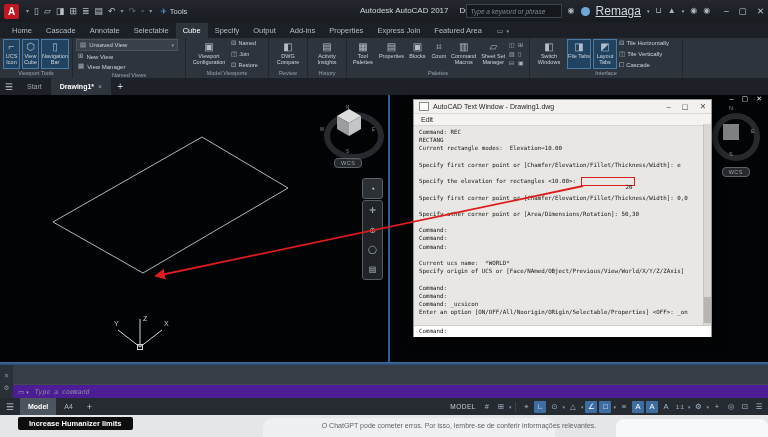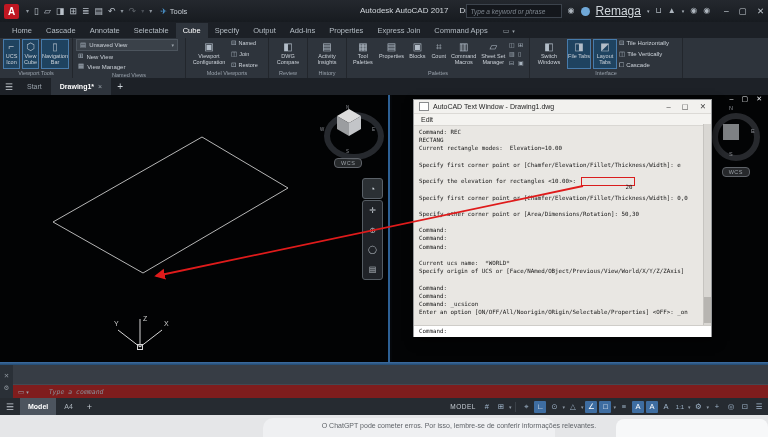--- a/index.html
+++ b/index.html
@@ -122,22 +122,22 @@
   
   .bluestrip{position:absolute;left:0;top:362px;width:768px;height:3px;
              background:linear-gradient(#3d6ea3,#23496f);}
 
   
   .cmdline{position:absolute;left:0;top:365px;width:768px;height:33px;background:#373d45;}
   .cmd-left{position:absolute;left:0;top:0;width:13px;height:33px;background:#2a3037;color:#8e969e;
             font-size:6.5px;display:flex;flex-direction:column;align-items:center;justify-content:center;gap:4px;}
   .cmd-hist{position:absolute;left:17px;top:2px;font-family:"DejaVu Sans Mono",monospace;font-size:6.8px;
             line-height:8.6px;color:#dce1e6;white-space:pre;}
-  .cmd-input{position:absolute;left:13px;right:0;bottom:0;height:13px;background:#7f1d1d;
-             border-top:1px solid #424952;display:flex;align-items:center;gap:20px;padding-left:5px;}
+  .cmd-input{position:absolute;left:13px;right:0;bottom:0;height:13px;background:#4c1d95;
+             border-top:1px solid #424952;display:flex;align-items:center;gap:6px;padding-left:5px;}
   .cmd-icon{color:#9aa2ab;font-size:6.5px;display:flex;gap:2px;align-items:center;}
   .cmd-ph{font-family:"DejaVu Sans Mono",monospace;font-style:italic;font-size:6.5px;color:#8a929b;}
 
   
   .statusbar{position:absolute;left:0;top:398px;width:768px;height:17px;background:#262b31;
              display:flex;align-items:center;}
   .sb-menu{width:20px;text-align:center;color:#c3cad1;font-size:9px;}
   .lt{font-size:7px;color:#adb5bd;padding:2px 8px;height:13px;display:flex;align-items:center;}
   .lt.active{background:#4c545e;color:#fff;font-weight:bold;}
   .lt-plus{color:#c3cad1;font-size:9px;padding:0 6px;}
@@ -215,21 +215,21 @@
     <span class="rtab">Home</span>
     <span class="rtab">Cascade</span>
     <span class="rtab">Annotate</span>
     <span class="rtab">Selectable</span>
     <span class="rtab active">Cube</span>
     <span class="rtab">Specify</span>
     <span class="rtab">Output</span>
     <span class="rtab">Add-ins</span>
     <span class="rtab">Properties</span>
     <span class="rtab">Express Join</span>
-    <span class="rtab">Command Apps</span>
+    <span class="rtab">Featured Area</span>
     <span class="rtab-extra">
       <span>▭</span>
       <span style="font-size:5px">▾</span>
     </span>
   </div>
 
   <div class="ribbon">
     <div class="panel" style="width:72px">
       <div class="pbody">
         <div class="rbtn hl" style="width:20px">
@@ -570,16 +570,17 @@
       <span class="si">+</span>
       <span class="si">◎</span>
       <span class="si">⊡</span>
       <span class="si">☰</span>
     </div>
   </div>
 
   <div class="bottom">
     <div class="wpanel"></div>
     <div class="wpanel2"></div>
+    <div class="pill">Increase Humanizer limits</div>
     <div class="disclaimer">O ChatGPT pode cometer erros. Por isso, lembre-se de conferir informações relevantes.</div>
   </div>
 
 </div>
 
 </body></html>

